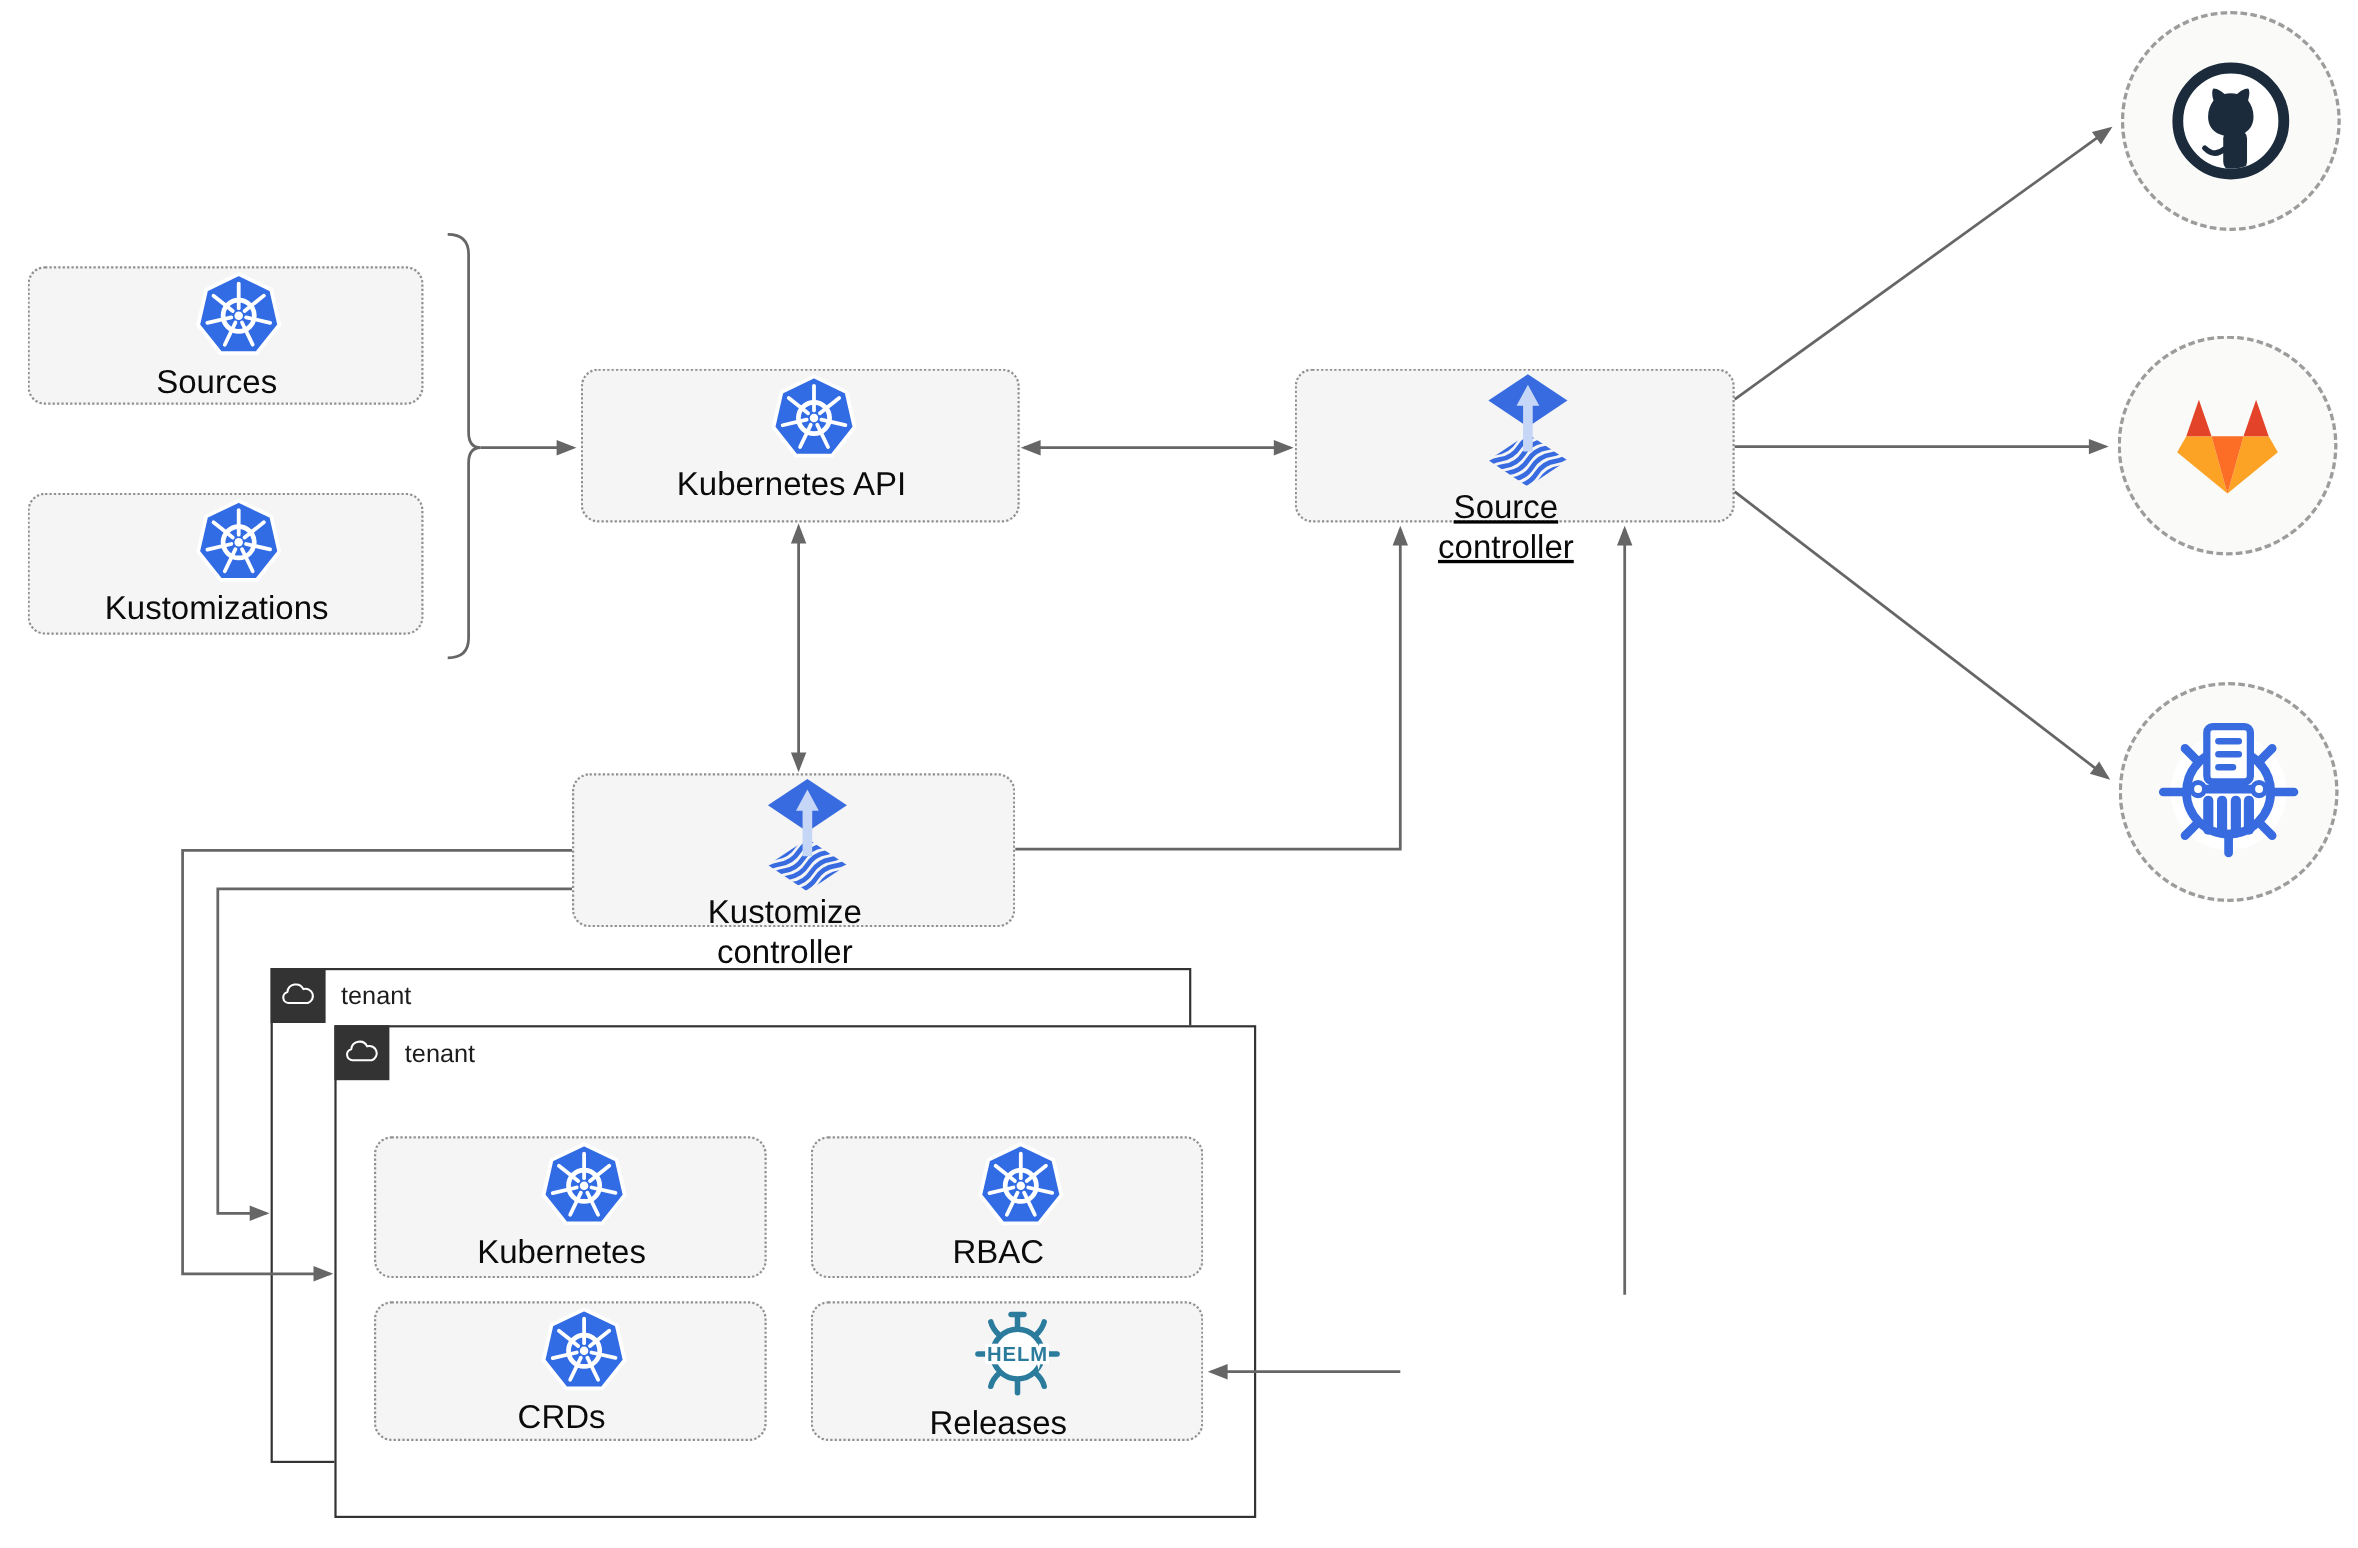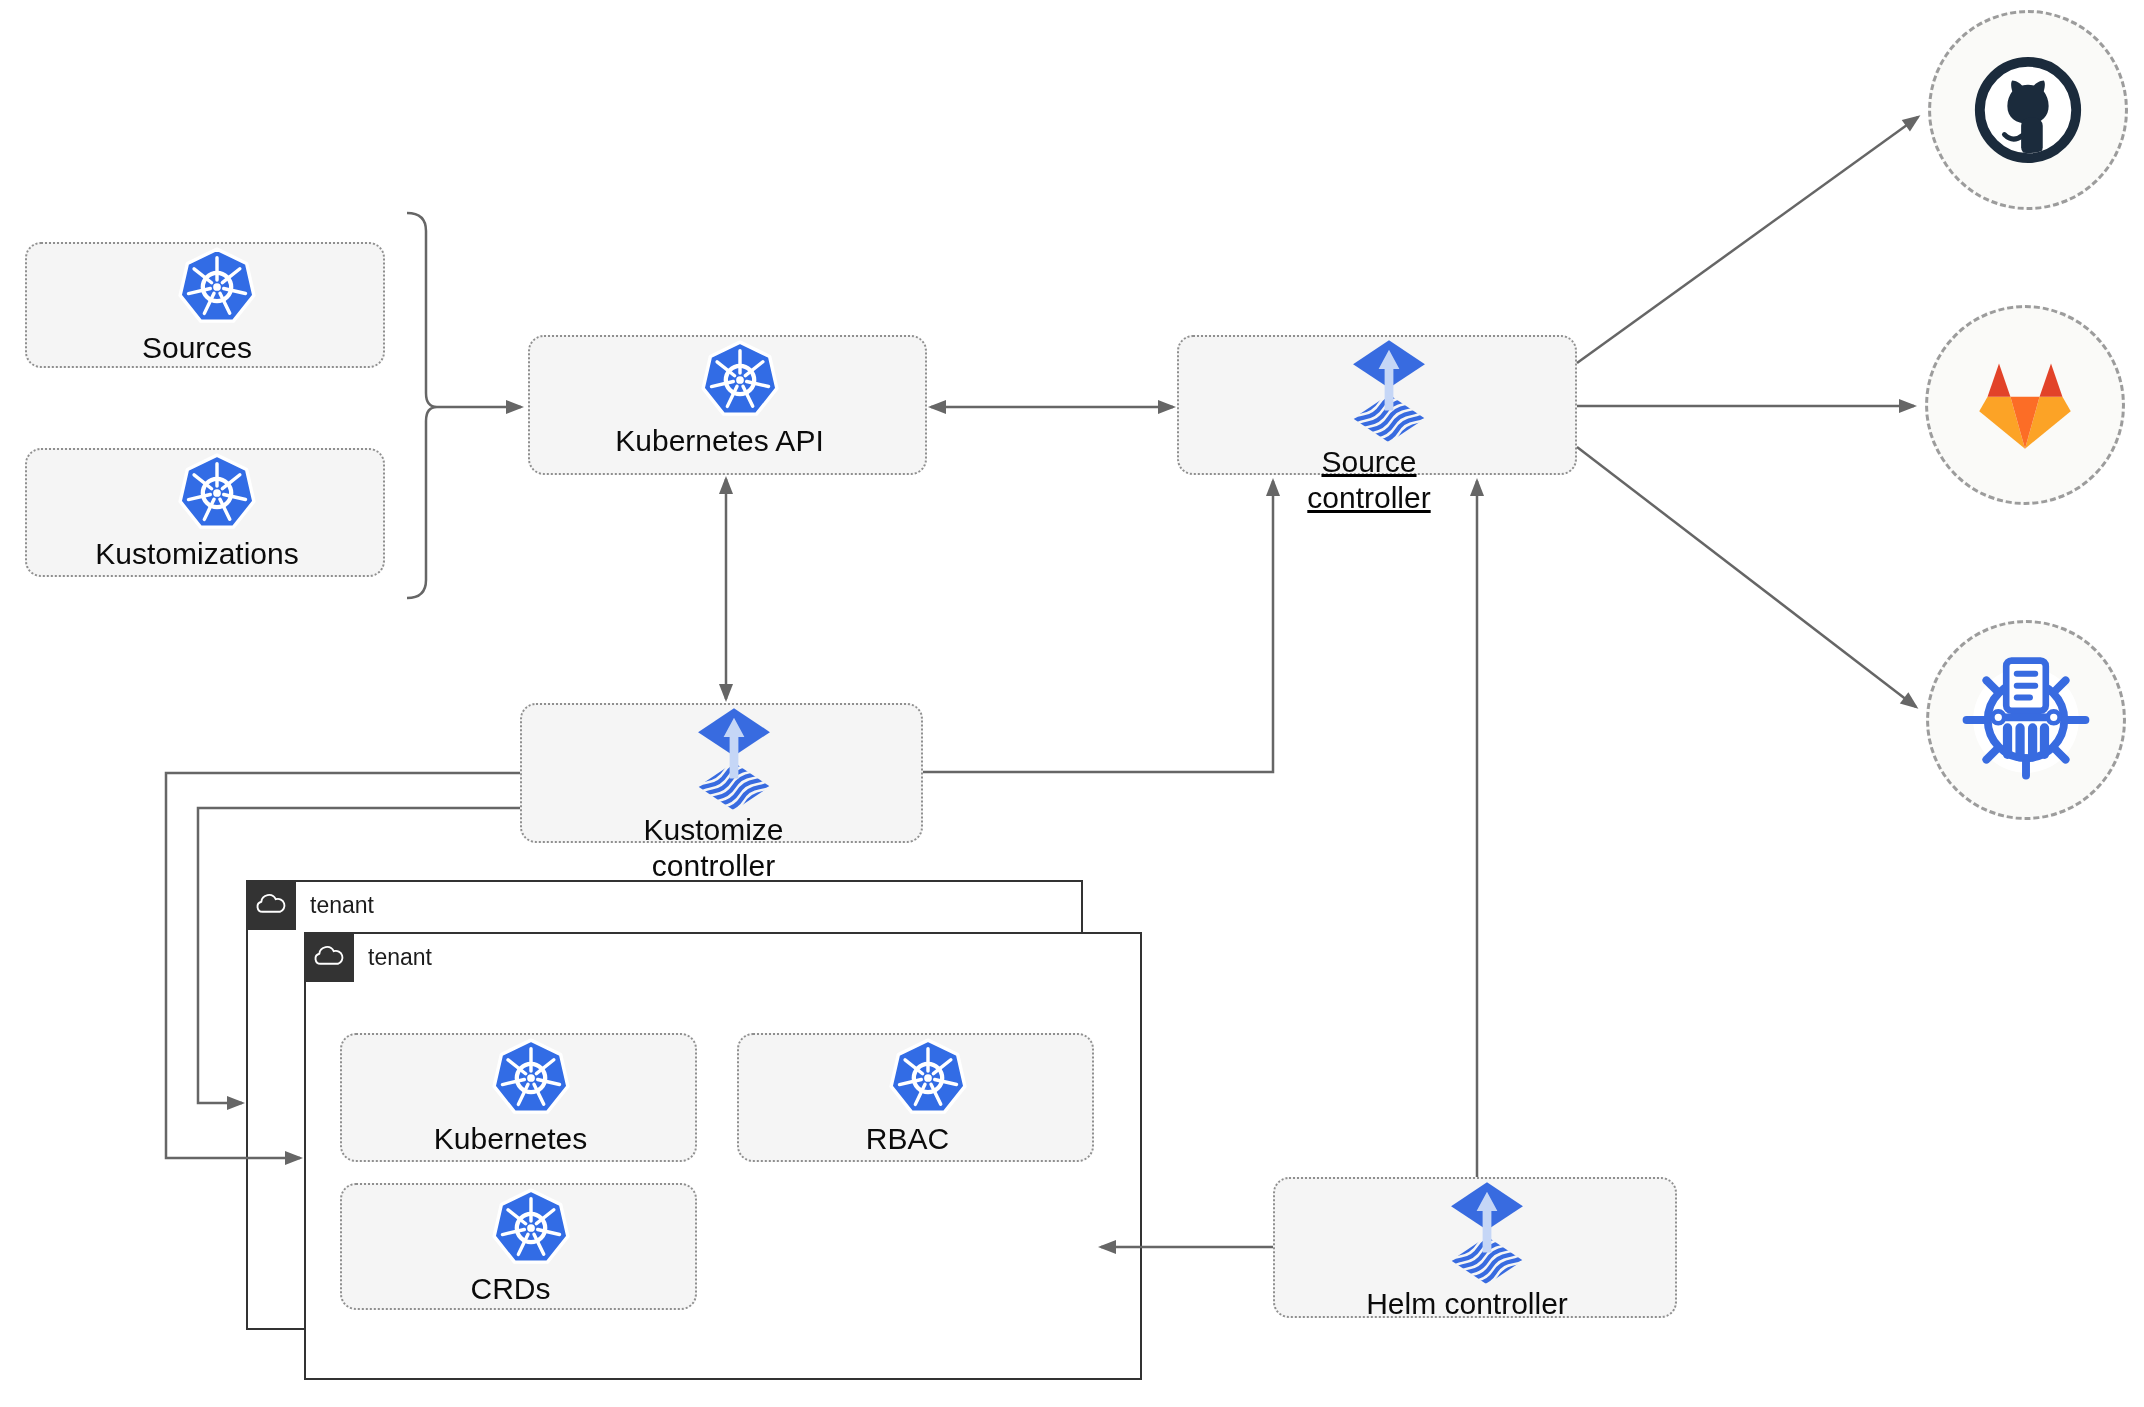--- a/index.html
+++ b/index.html
@@ -232,28 +232,20 @@
 
   <div class="node" id="n-kustomize-ctrl">
     <svg class="icon flux">
         <use href="#sym-flux"></use>
       </svg>
     <div class="label">
       <span class="wrapbox">Kustomize controller</span>
     </div>
   </div>
 
-  <div class="node" id="n-helm-ctrl">
-    <svg class="icon flux">
-        <use href="#sym-flux"></use>
-      </svg>
-    <div class="label">
-      <span class="wrapbox">Helm controller</span>
-    </div>
-  </div>
 
   <div class="node" id="n-namespaces">
     <svg class="icon k8s">
         <use href="#sym-k8s"></use>
       </svg>
     <div class="label">Kubernetes</div>
   </div>
 
   <div class="node" id="n-rbac">
     <svg class="icon k8s">
@@ -262,20 +254,26 @@
     <div class="label">RBAC</div>
   </div>
 
   <div class="node" id="n-crds">
     <svg class="icon k8s">
         <use href="#sym-k8s"></use>
       </svg>
     <div class="label">CRDs</div>
   </div>
 
+  <div class="node" id="n-releases">
+    <svg class="icon helmw">
+        <use href="#sym-helm"></use>
+      </svg>
+    <div class="label">Releases</div>
+  </div>
 
   <div class="provider" id="p-github">
     <svg>
         <use href="#sym-github"></use>
       </svg>
   </div>
   <div class="provider" id="p-gitlab">
     <svg>
         <use href="#sym-gitlab"></use>
       </svg>

